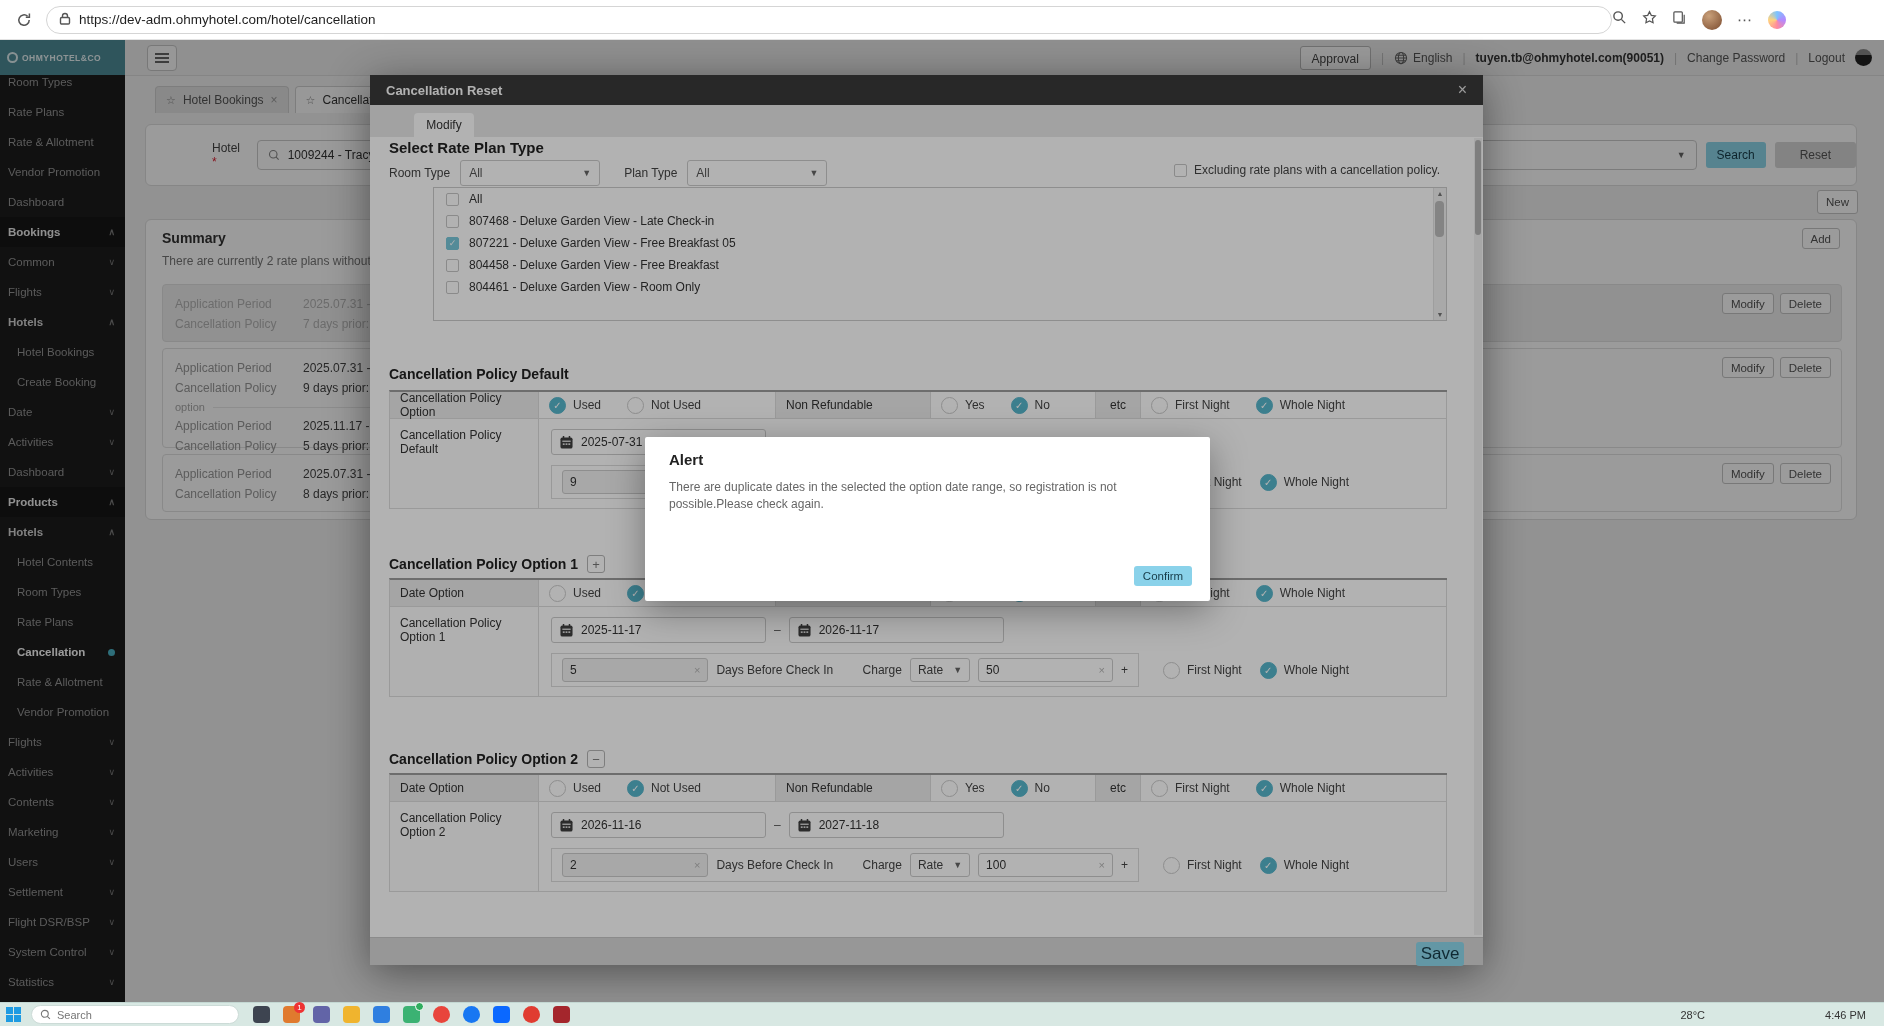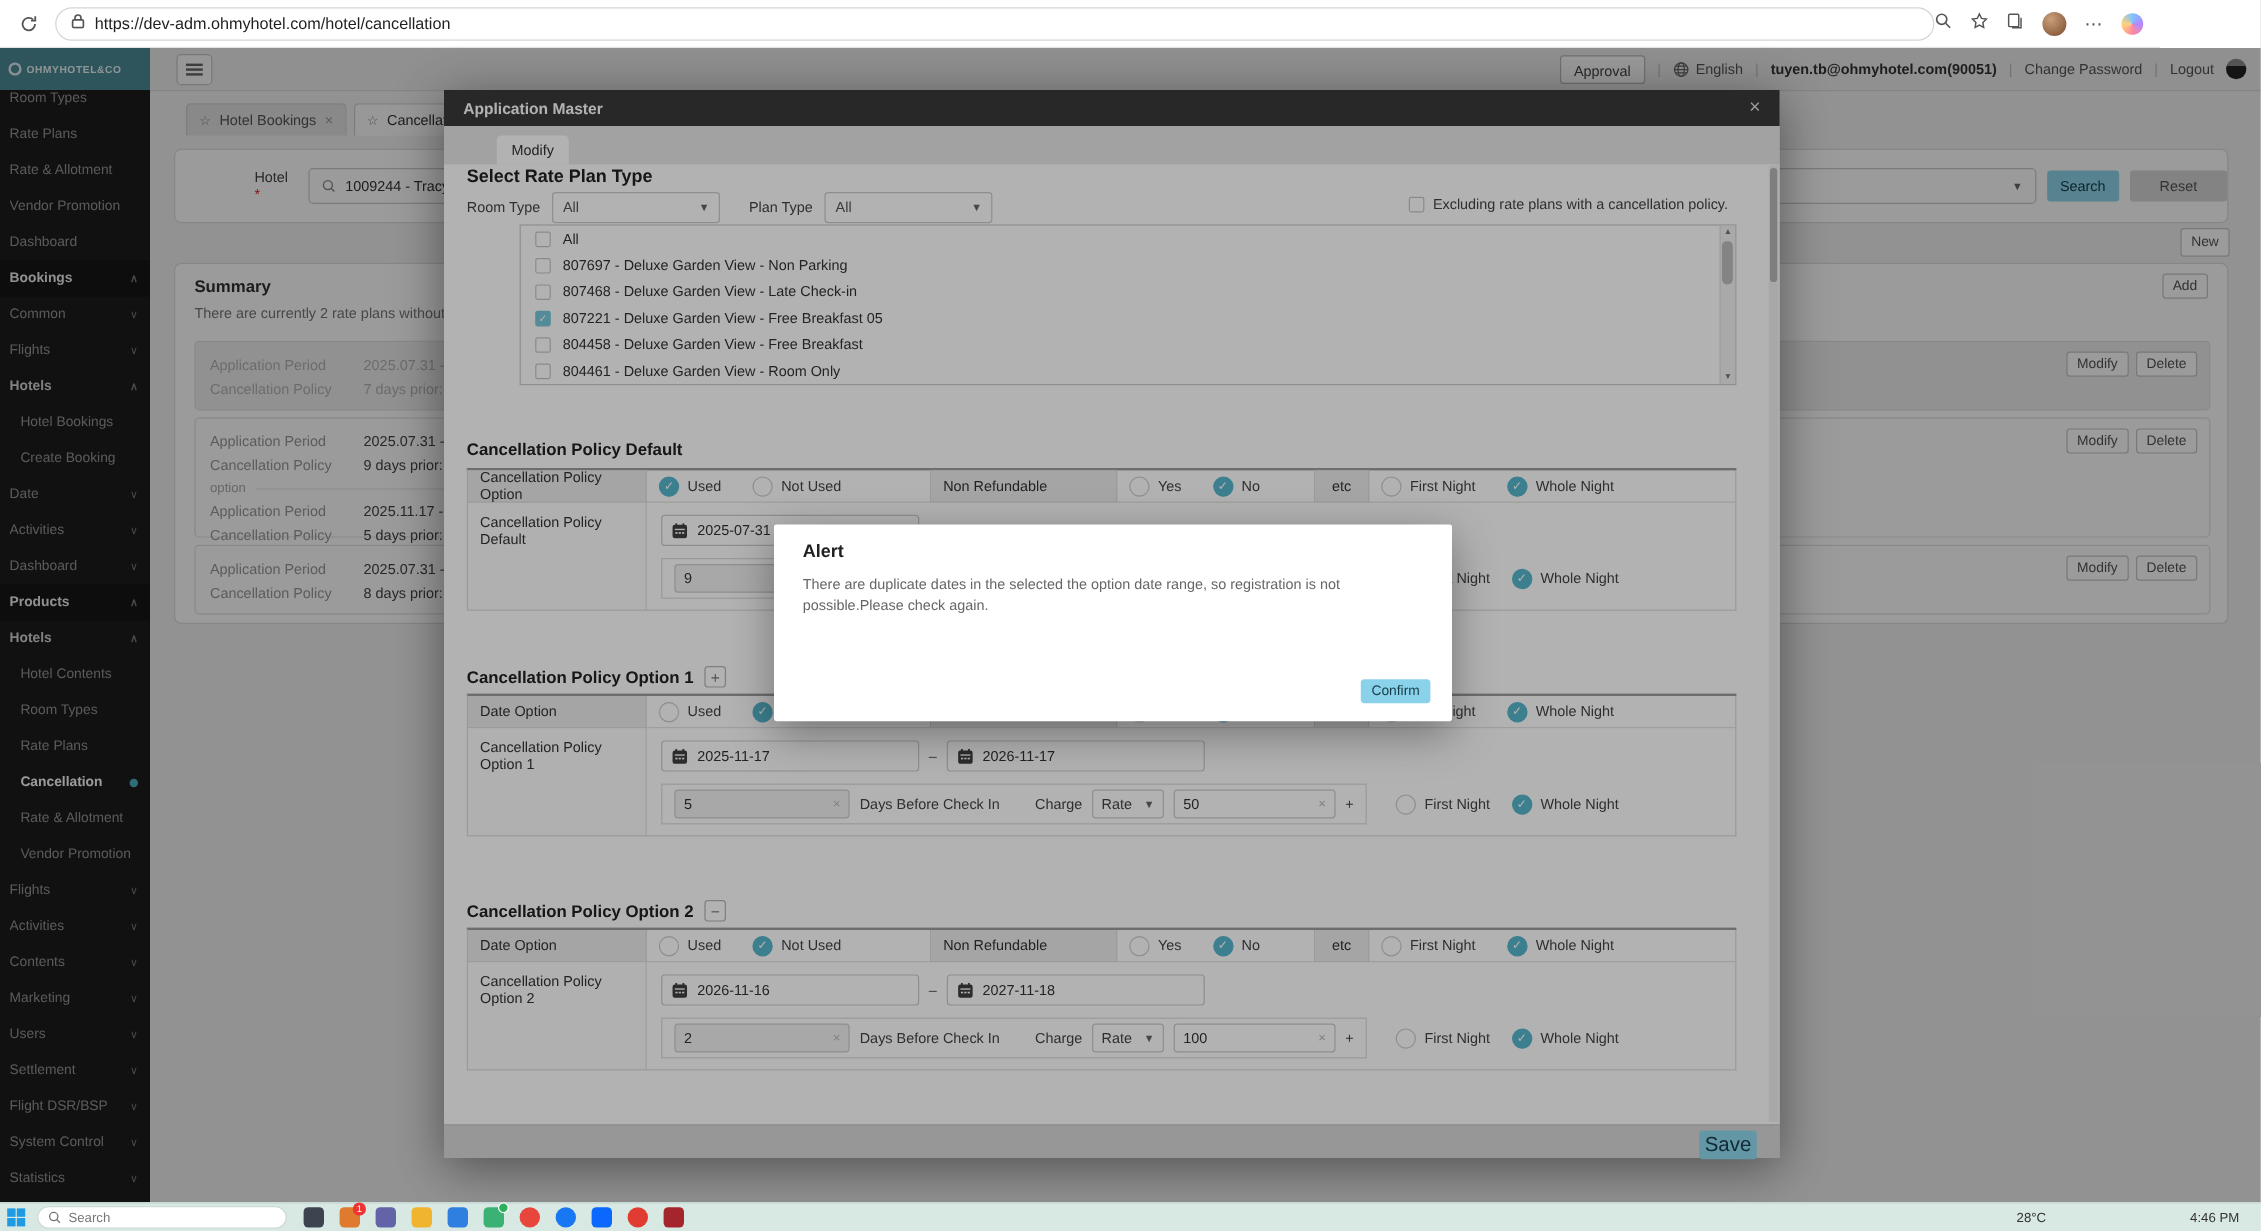--- a/index.html
+++ b/index.html
@@ -446,21 +446,21 @@
             </div>
         </div>
       </div>
     </div>
   </div>
 
   <div class="dim1"></div>
 
   <div class="modal">
     <div class="modal-header">
-      <span class="modal-title">Application Master</span>
+      <span class="modal-title">Cancellation Reset</span>
       <span class="modal-close">×</span>
     </div>
     <div class="modal-tabs">
       <div class="modal-tab">Modify</div>
     </div>
     <div class="modal-content">
 
       <div class="m-h1">Select Rate Plan Type</div>
 
       <div class="rt-row">
@@ -477,24 +477,20 @@
       </div>
       <div class="excl">
         <span class="cbx"></span>
         <span>Excluding rate plans with a cancellation policy.</span>
       </div>
 
       <div class="rp-list">
         <div class="rp-row">
             <span class="cbx"></span>
             <span>All</span>
-          </div>
-        <div class="rp-row">
-            <span class="cbx"></span>
-            <span>807697 - Deluxe Garden View - Non Parking</span>
           </div>
         <div class="rp-row">
             <span class="cbx"></span>
             <span>807468 - Deluxe Garden View - Late Check-in</span>
           </div>
         <div class="rp-row">
             <span class="cbx on"></span>
             <span>807221 - Deluxe Garden View - Free Breakfast 05</span>
           </div>
         <div class="rp-row">

